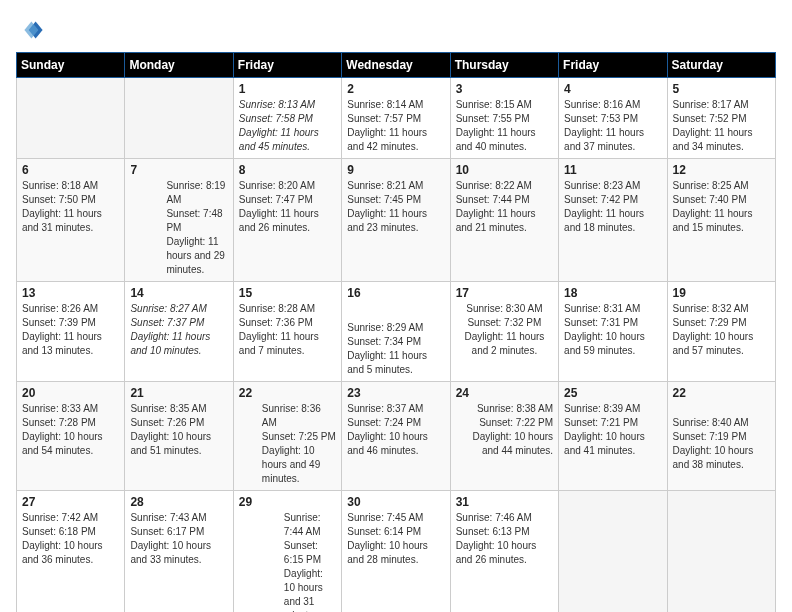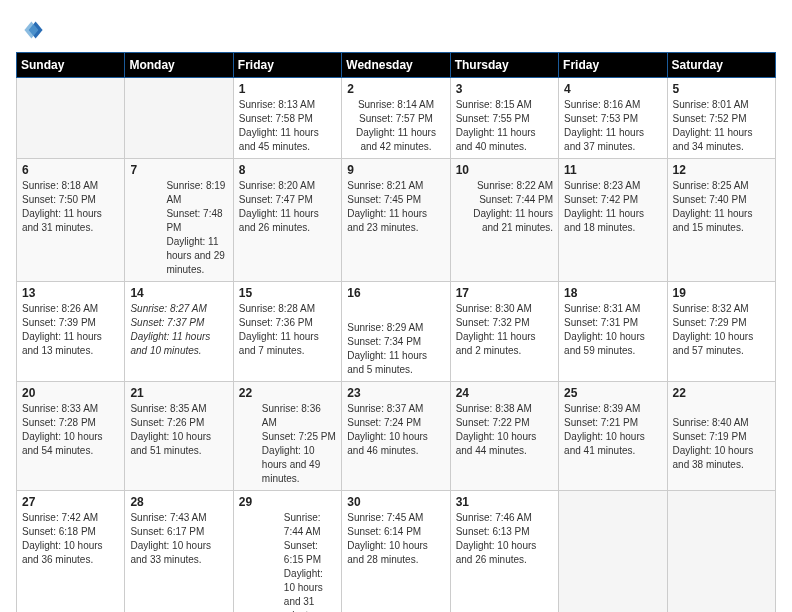--- a/index.html
+++ b/index.html
@@ -127,45 +127,45 @@
         <th>Friday</th>
         <th>Saturday</th>
       </tr>
   </thead>
   <tbody id="calendar-body">
   <tr>
         <td class="empty"></td>
         <td class="empty"></td>
         <td>
           <div class="day-number">1</div>
-          <div class="day-info" style="white-space: pre-line;">Sunrise: 8:13 AM
+          <div class="day-info" style="white-space: pre-line; font-style: italic;">Sunrise: 8:13 AM
 Sunset: 7:58 PM
 Daylight: 11 hours and 45 minutes.</div>
         </td>
         <td>
           <div class="day-number">2</div>
-          <div class="day-info" style="white-space: pre-line; text-align: center;">Sunrise: 8:14 AM
+          <div class="day-info" style="white-space: pre-line;">Sunrise: 8:14 AM
 Sunset: 7:57 PM
 Daylight: 11 hours and 42 minutes.</div>
         </td>
         <td>
           <div class="day-number">3</div>
           <div class="day-info" style="white-space: pre-line;">Sunrise: 8:15 AM
 Sunset: 7:55 PM
 Daylight: 11 hours and 40 minutes.</div>
         </td>
         <td>
           <div class="day-number">4</div>
           <div class="day-info" style="white-space: pre-line;">Sunrise: 8:16 AM
 Sunset: 7:53 PM
 Daylight: 11 hours and 37 minutes.</div>
         </td>
         <td>
           <div class="day-number">5</div>
-          <div class="day-info" style="white-space: pre-line;">Sunrise: 8:01 AM
+          <div class="day-info" style="white-space: pre-line;">Sunrise: 8:17 AM
 Sunset: 7:52 PM
 Daylight: 11 hours and 34 minutes.</div>
         </td>
       </tr>
       <tr>
         <td>
           <div class="day-number">6</div>
           <div class="day-info" style="white-space: pre-line;">Sunrise: 8:18 AM
 Sunset: 7:50 PM
 Daylight: 11 hours and 31 minutes.</div>
@@ -183,21 +183,21 @@
 Daylight: 11 hours and 26 minutes.</div>
         </td>
         <td>
           <div class="day-number">9</div>
           <div class="day-info" style="white-space: pre-line;">Sunrise: 8:21 AM
 Sunset: 7:45 PM
 Daylight: 11 hours and 23 minutes.</div>
         </td>
         <td>
           <div class="day-number">10</div>
-          <div class="day-info" style="white-space: pre-line; text-align: right;">Sunrise: 8:22 AM
+          <div class="day-info" style="white-space: pre-line;">Sunrise: 8:22 AM
 Sunset: 7:44 PM
 Daylight: 11 hours and 21 minutes.</div>
         </td>
         <td>
           <div class="day-number">11</div>
           <div class="day-info" style="white-space: pre-line;">Sunrise: 8:23 AM
 Sunset: 7:42 PM
 Daylight: 11 hours and 18 minutes.</div>
         </td>
         <td>
@@ -227,21 +227,21 @@
 Daylight: 11 hours and 7 minutes.</div>
         </td>
         <td>
           <div class="day-number">16</div>
           <div class="day-info" style="white-space: pre-line; margin-top: 21px;">Sunrise: 8:29 AM
 Sunset: 7:34 PM
 Daylight: 11 hours and 5 minutes.</div>
         </td>
         <td>
           <div class="day-number">17</div>
-          <div class="day-info" style="white-space: pre-line;">Sunrise: 8:30 AM
+          <div class="day-info" style="white-space: pre-line; text-align: center;">Sunrise: 8:30 AM
 Sunset: 7:32 PM
 Daylight: 11 hours and 2 minutes.</div>
         </td>
         <td>
           <div class="day-number">18</div>
           <div class="day-info" style="white-space: pre-line;">Sunrise: 8:31 AM
 Sunset: 7:31 PM
 Daylight: 10 hours and 59 minutes.</div>
         </td>
         <td>
@@ -271,21 +271,21 @@
 Daylight: 10 hours and 49 minutes.</div>
         </td>
         <td>
           <div class="day-number">23</div>
           <div class="day-info" style="white-space: pre-line;">Sunrise: 8:37 AM
 Sunset: 7:24 PM
 Daylight: 10 hours and 46 minutes.</div>
         </td>
         <td>
           <div class="day-number">24</div>
-          <div class="day-info" style="white-space: pre-line;">Sunrise: 8:38 AM
+          <div class="day-info" style="white-space: pre-line; text-align: right;">Sunrise: 8:38 AM
 Sunset: 7:22 PM
 Daylight: 10 hours and 44 minutes.</div>
         </td>
         <td>
           <div class="day-number">25</div>
           <div class="day-info" style="white-space: pre-line;">Sunrise: 8:39 AM
 Sunset: 7:21 PM
 Daylight: 10 hours and 41 minutes.</div>
         </td>
         <td>

